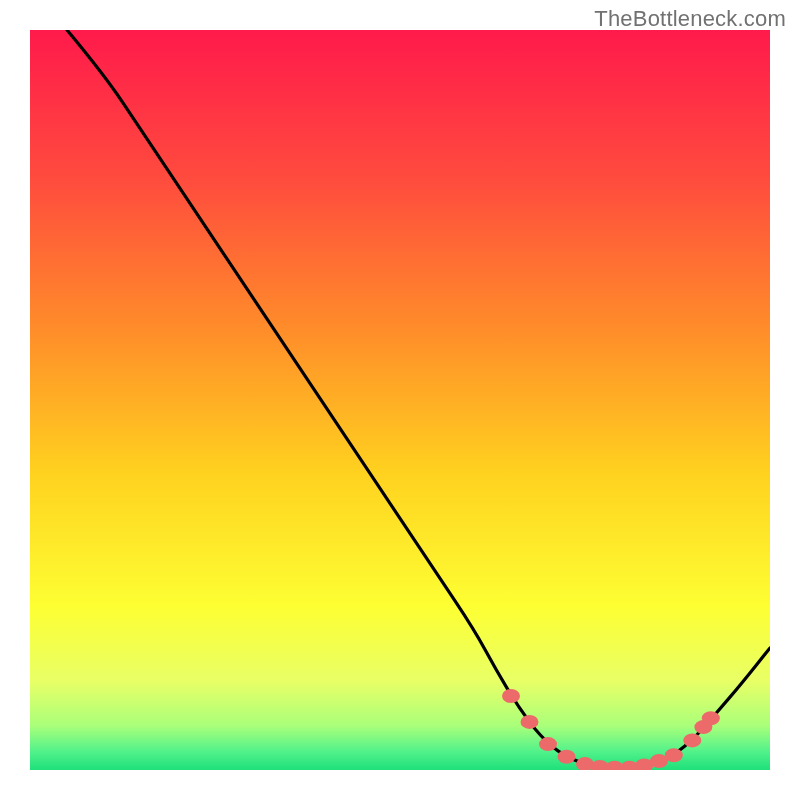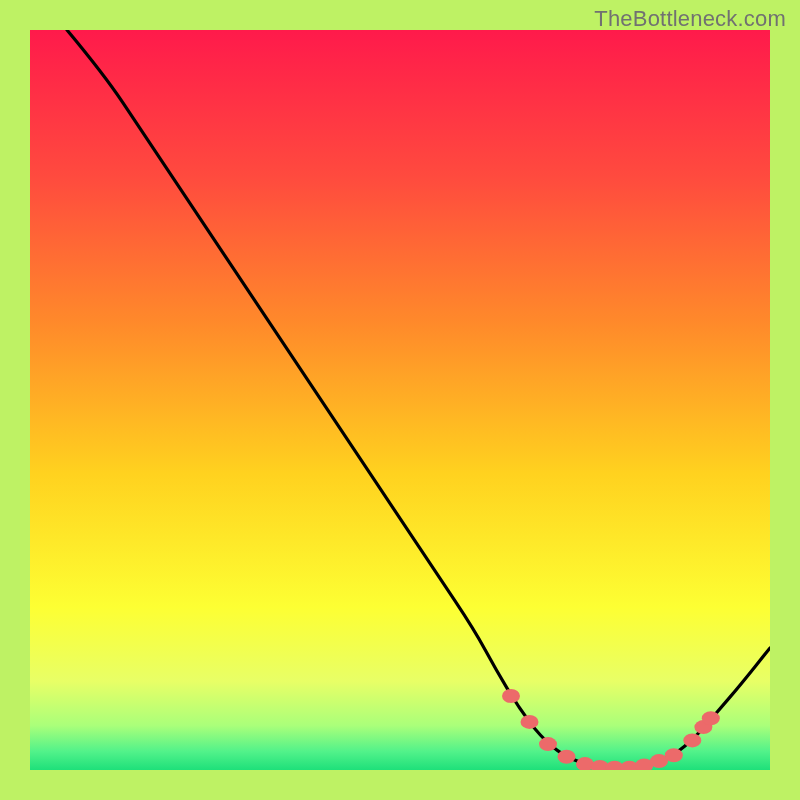--- a/index.html
+++ b/index.html
@@ -1,21 +1,21 @@
 <!DOCTYPE html>
 <html><head>
 <meta charset="utf-8">
 <style>
   * { margin: 0; padding: 0; box-sizing: border-box; }
   html, body { width: 800px; height: 800px; overflow: hidden; background: #000; }
   .frame {
     position: relative;
     width: 800px;
     height: 800px;
-    background: #bef264;
+    background: #ffffff;
   }
   .watermark {
     position: absolute;
     top: 6px;
     right: 14px;
     font-family: Arial, Helvetica, sans-serif;
     font-size: 22px;
     color: #717171;
     letter-spacing: 0.2px;
     z-index: 10;

